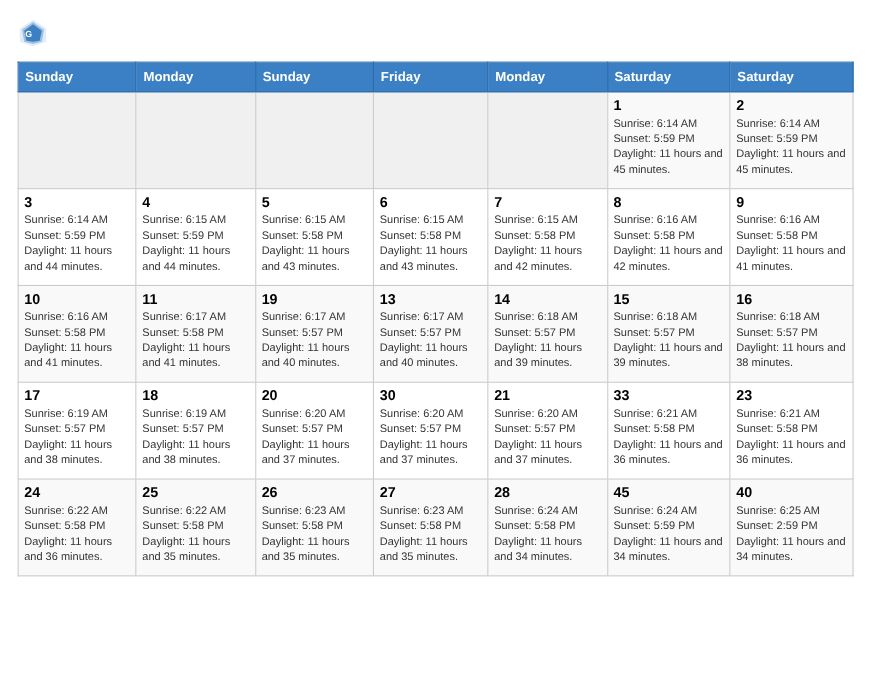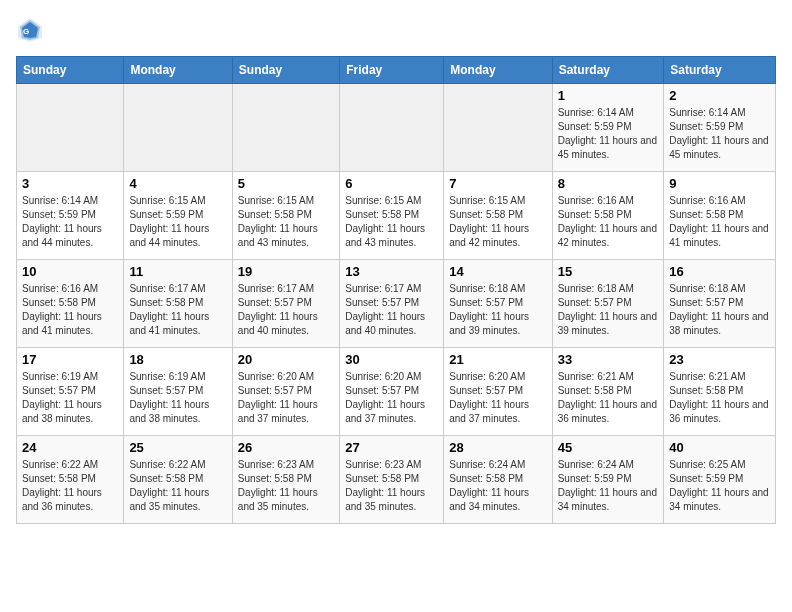--- a/index.html
+++ b/index.html
@@ -308,18 +308,18 @@
         </td>
         <td>
           <span class="day-num">45</span>
           <div class="day-info" style="white-space: pre-line;">Sunrise: 6:24 AM
 Sunset: 5:59 PM
 Daylight: 11 hours and 34 minutes.</div>
         </td>
         <td>
           <span class="day-num">40</span>
           <div class="day-info" style="white-space: pre-line;">Sunrise: 6:25 AM
-Sunset: 5:59 PM
+Sunset: 2:59 PM
 Daylight: 11 hours and 34 minutes.</div>
         </td>
       </tr>
     </tbody>
 </table>
 
 </body></html>

